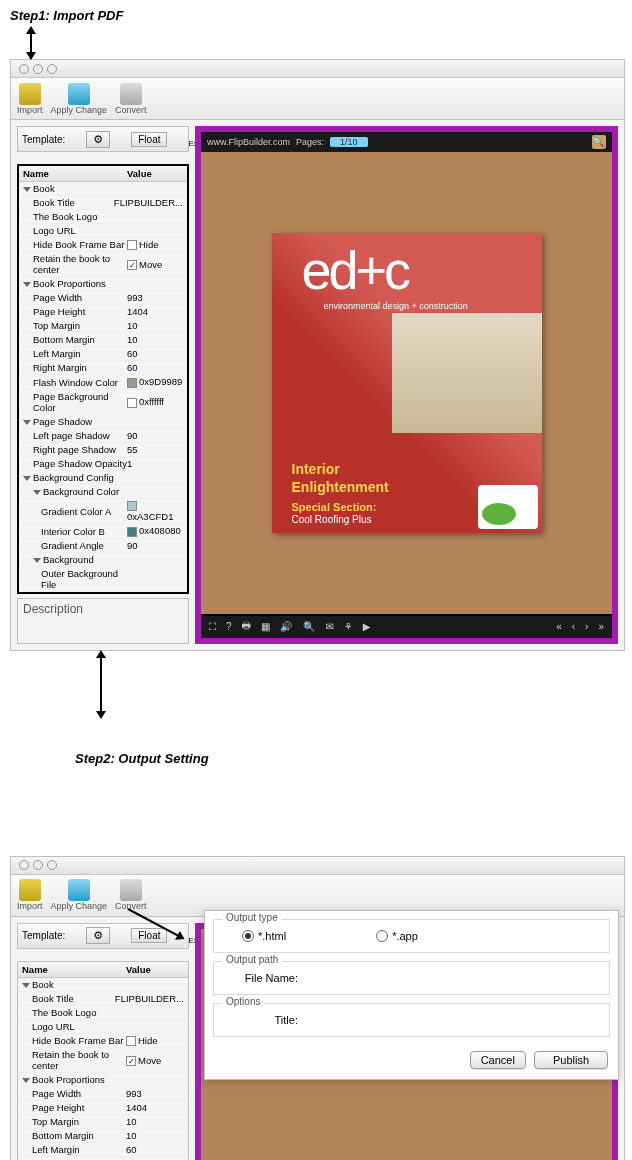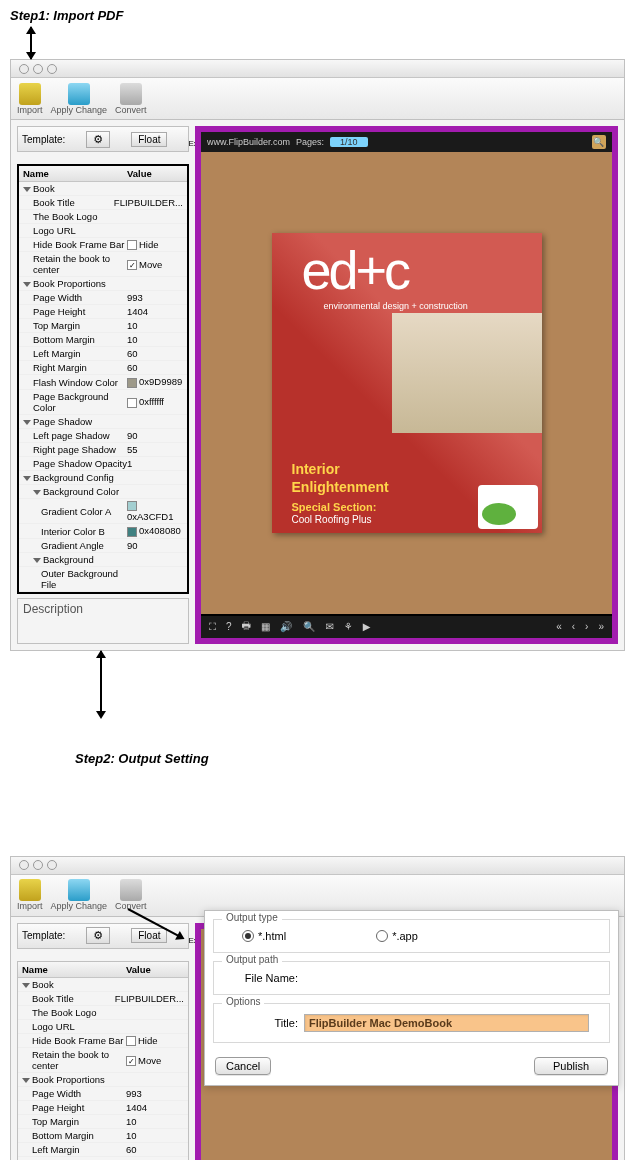--- a/index.html
+++ b/index.html
@@ -65,21 +65,21 @@
 .dlg-legend { position:absolute; top:-8px; left:8px; background:#fff; padding:0 4px; font-size:10px; color:#555; }
 .output-types { display:flex; gap:90px; padding:4px 8px; }
 .radio { display:flex; align-items:center; gap:4px; font-size:11px; }
 .radio-c { width:12px; height:12px; border-radius:50%; border:1px solid #666; display:inline-flex; align-items:center; justify-content:center; }
 .radio-c.on::after { content:""; width:6px; height:6px; border-radius:50%; background:#333; }
 .frow { display:flex; align-items:center; gap:6px; margin:4px 0; font-size:11px; }
 .flabel { width:64px; text-align:right; }
 .fin { flex:1; border:1px solid #b0b0b0; padding:2px 4px; background:#fff; font-size:11px; box-shadow:inset 1px 1px 2px rgba(0,0,0,.08); }
 .fin.hl { background:#f9c48a; color:#5a3b1c; font-weight:bold; }
 .mac-btn { background:linear-gradient(#fdfdfd,#e2e2e2); border:1px solid #9a9a9a; border-radius:4px; padding:2px 10px; font-size:11px; cursor:pointer; box-shadow:0 1px 0 rgba(0,0,0,.1); }
-.dlg-footer { display:flex; justify-content:space-between; gap:23px; padding:6px 10px 10px; }
+.dlg-footer { display:flex; justify-content:flex-end; gap:8px; padding:6px 10px 10px; }
 .app2wrap { position:relative; }
 .diag-arrow { position:absolute; top:52px; left:128px; width:62px; height:2px; background:#000; transform:rotate(28deg); transform-origin:left; z-index:20; }
 .diag-arrow::after { content:""; position:absolute; right:-2px; top:-4px; border-top:5px solid transparent; border-bottom:5px solid transparent; border-left:8px solid #000; }
 </style>
 </head>
 <body>
 
 <div class="step-label">Step1: Import PDF</div>
 <div class="arrow-v"></div>
 
@@ -405,21 +405,20 @@
     <div class="dlg-section">
       <div class="dlg-legend">Output path</div>
       <div class="frow">
         <div class="flabel">File Name:</div>
       </div>
     </div>
     <div class="dlg-section">
       <div class="dlg-legend">Options</div>
       <div class="frow">
         <div class="flabel">Title:</div>
-        <div class="fin hl">FlipBuilder Mac DemoBook</div>
       </div>
     </div>
     <div class="dlg-footer">
       <div class="mac-btn">Cancel</div>
       <div class="mac-btn" style="padding:2px 18px">Publish</div>
     </div>
   </div>
 
 </div>
 </div>

